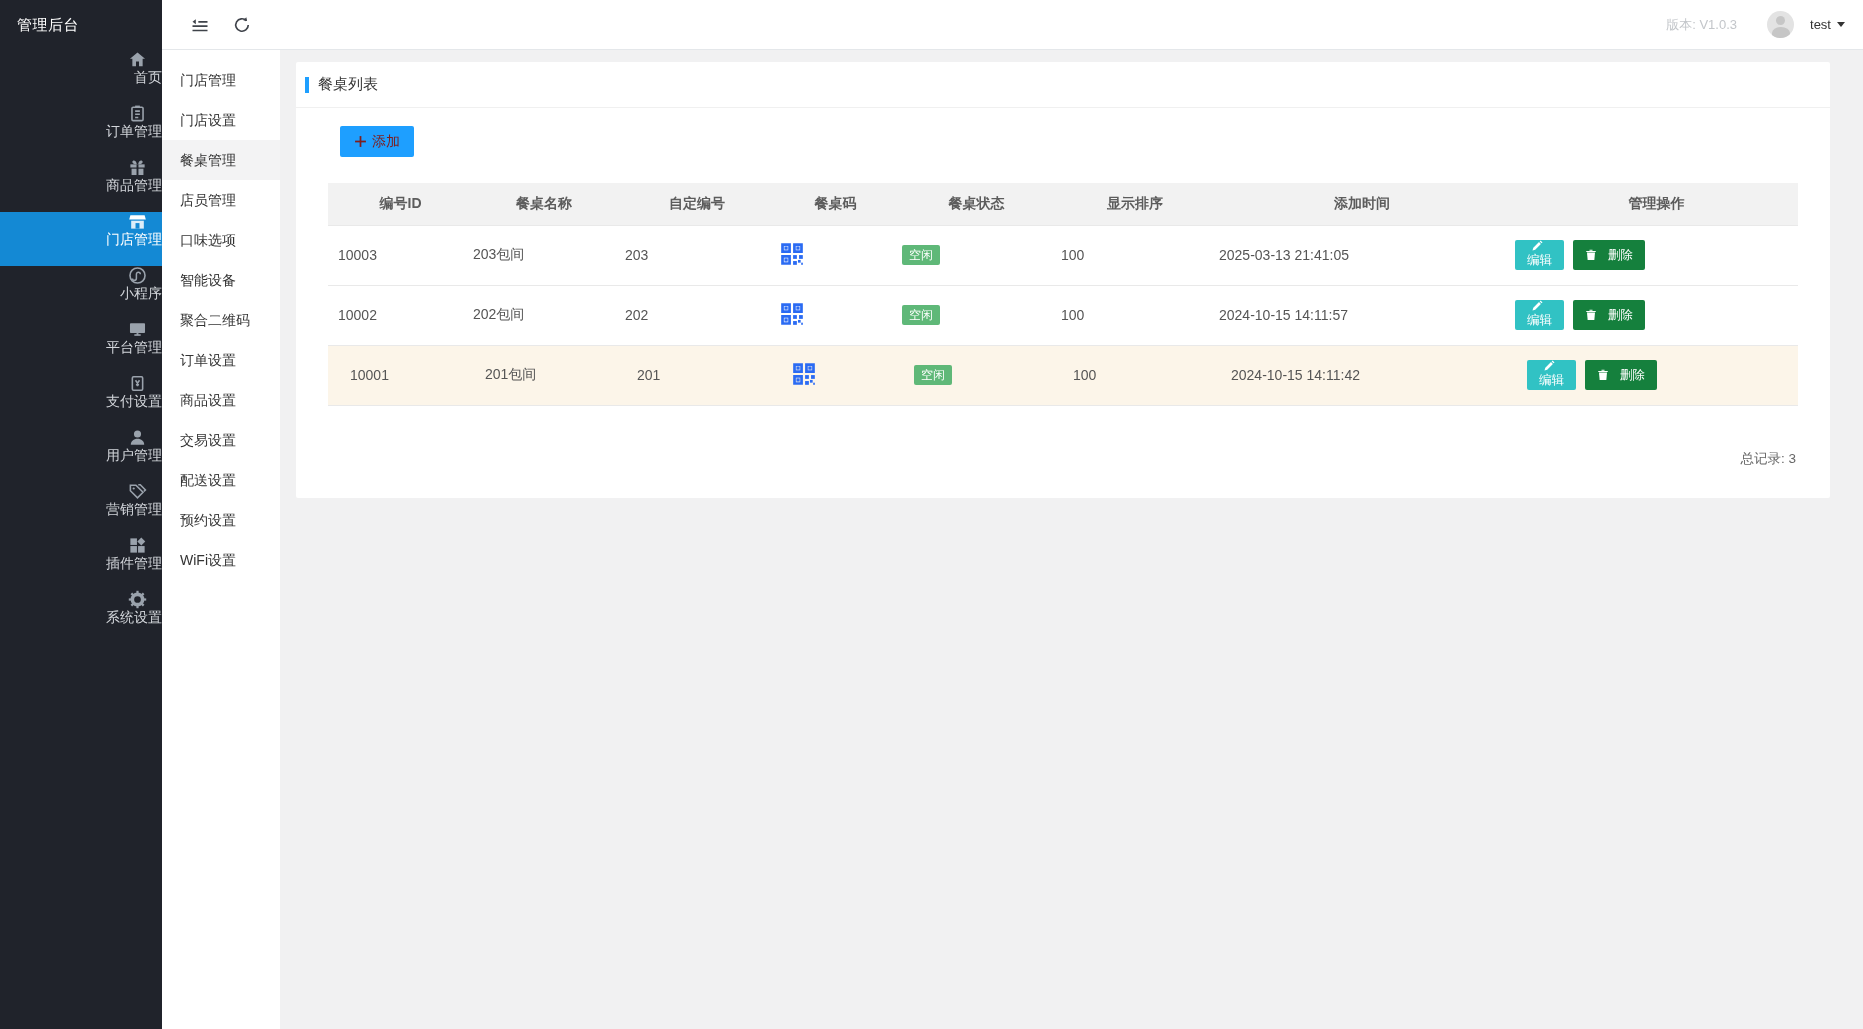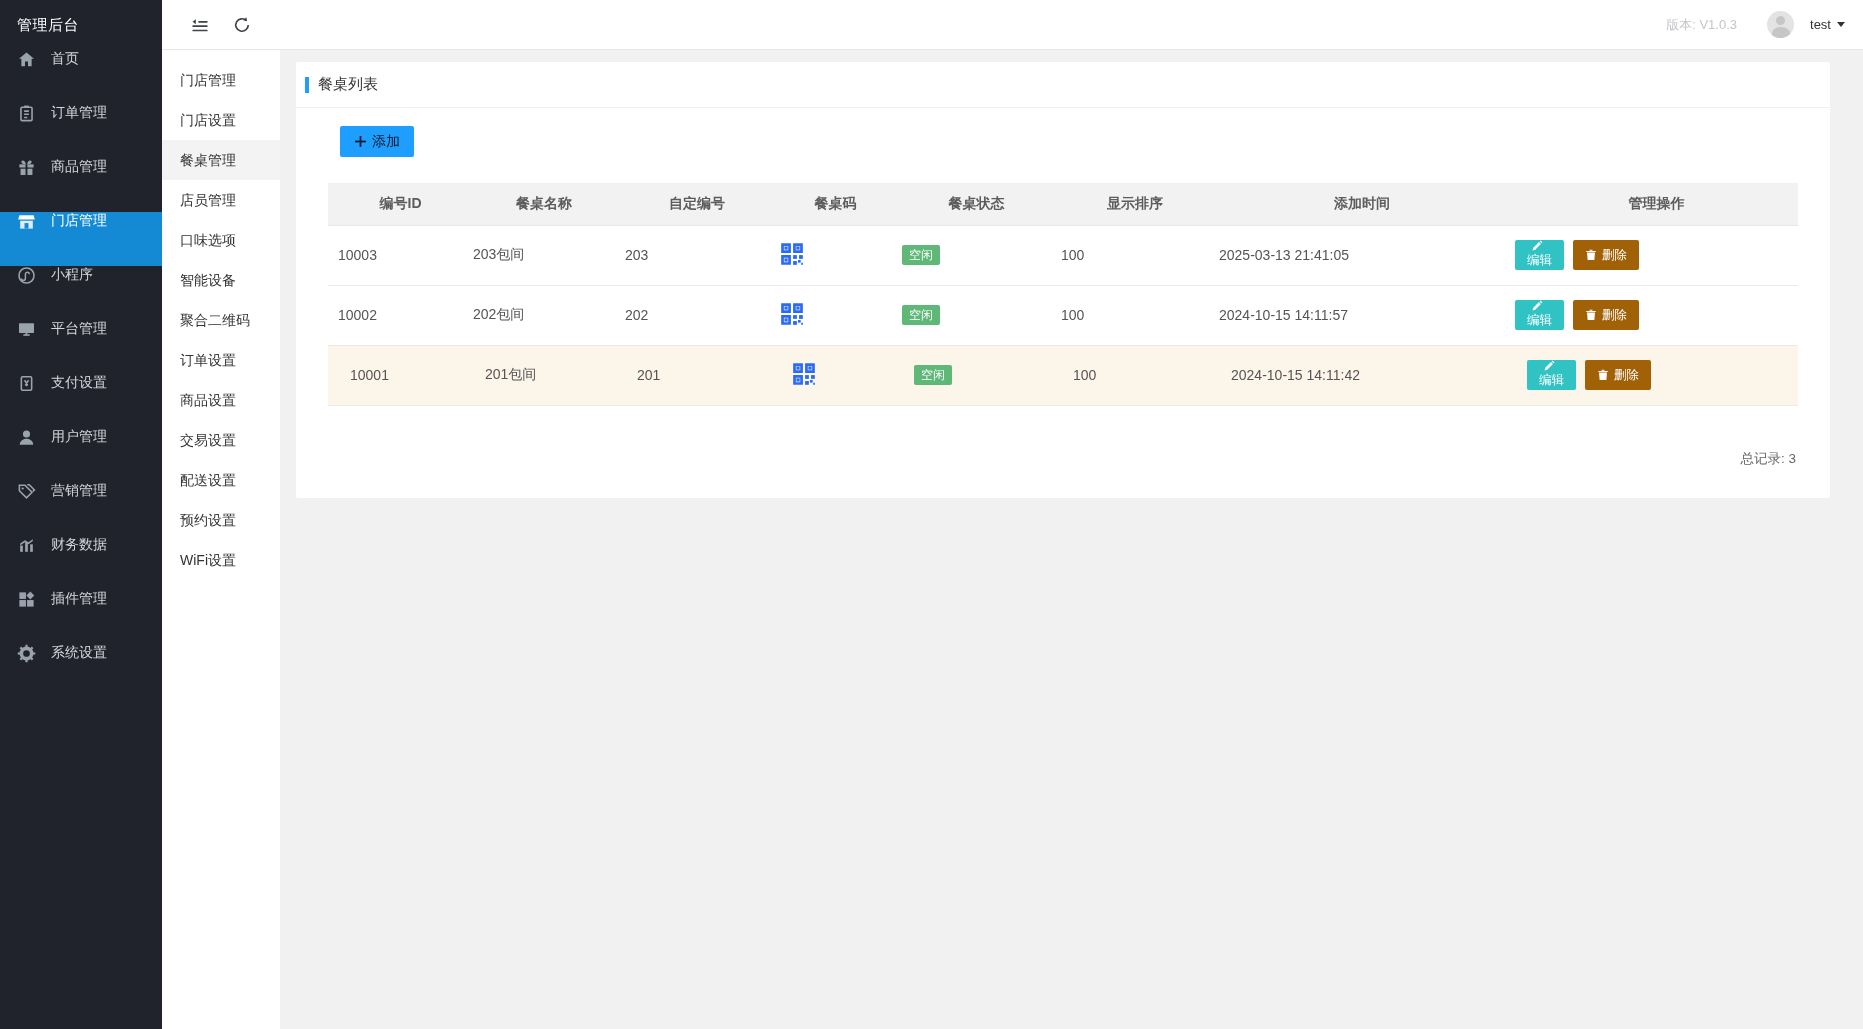--- a/index.html
+++ b/index.html
@@ -6,21 +6,21 @@
   html,body { width:1863px; height:1029px; overflow:hidden; }
   body {
     font-family:"Liberation Sans","DejaVu Sans",sans-serif;
     background:#f1f1f2; color:#333; font-size:14px;
   }
   .app { display:flex; width:100%; height:100%; }
 
   
   .sidenav { width:162px; min-width:162px; height:100%; background:#20232b; color:#d8dbe0; }
   .brand { height:50px; line-height:50px; padding-left:17px; color:#ffffff; font-size:15px; letter-spacing:.5px; }
-  .nav-item { height:54px; display:flex; align-items:flex-start; padding-left:17px; cursor:pointer; }
+  .nav-item { height:54px; display:flex; align-items:flex-end; padding-left:32px; cursor:pointer;flex-direction:column; }
   .nav-item .nico { width:19px; height:19px; margin-right:15px; display:inline-flex; color:#9aa2ac; }
   .nav-item .nico svg { width:100%; height:100%; }
   .nav-item .nlabel { font-size:14px; color:#d3d6db; }
   .nav-item.active { background:#1489d4; }
   .nav-item.active .nico, .nav-item.active .nlabel { color:#ffffff; }
 
   
   .main-col { flex:1; display:flex; flex-direction:column; height:100%; }
 
   .topbar { height:50px; background:#ffffff; border-bottom:1px solid #e4e7ea; display:flex; align-items:center; padding:0 18px 0 28px; }
@@ -43,21 +43,21 @@
 
   
   .workspace { flex:1; overflow:auto; }
   .card { background:#ffffff; margin:12px 33px 0 16px; border-radius:2px; }
   .card-head { height:46px; display:flex; align-items:center; padding-left:9px; border-bottom:1px solid #f0f0f0; }
   .tmark { width:4px; height:16px; background:#1e9fff; margin-right:9px; }
   .card-title { font-size:15px; color:#333; }
   .card-body { padding:18px 32px 30px 32px; }
 
   .btn-add { display:inline-flex; align-items:center; height:31px; padding:0 14px; margin:0 0 26px 12px;
-    background:#1e9fff; color:#0f172a; border:none; border-radius:2px; font-size:14px; cursor:pointer;
+    background:#1e9fff; color:#7f1d1d; border:none; border-radius:2px; font-size:14px; cursor:pointer;
     font-family:"Liberation Sans","DejaVu Sans",sans-serif; }
   .btn-add .bico { width:13px; height:13px; margin-right:5px; display:inline-flex; }
   .btn-add svg { width:100%; height:100%; }
 
   table { width:100%; border-collapse:collapse; table-layout:fixed; }
   col.c1{width:135px;} col.c2{width:152px;} col.c3{width:154px;} col.c4{width:123px;}
   col.c5{width:159px;} col.c6{width:158px;} col.c7{width:296px;}
   thead th { background:#f2f2f2; height:42px; text-align:center; padding-left:10px; font-size:14px; color:#5c5c5c; font-weight:700; border-bottom:1px solid #e9e9e9; }
   tbody td { height:60px; padding-left:10px; font-size:14px; color:#555; border-bottom:1px solid #e9e9e9; background:#fff; }
   tr.highlight td { background:#fcf5e9;padding-left:22px; }
@@ -66,21 +66,21 @@
   .qr svg { width:100%; height:100%; }
 
   .badge { display:inline-block; background:#5fb878; color:#fff; font-size:12px; padding:3px 7px; border-radius:2px; line-height:1.2; }
 
   .row-actions { display:flex; gap:9px; }
   .btn-sm { display:inline-flex; align-items:center; height:30px; padding:0 12px; border:none; border-radius:2px;
     color:#fff; font-size:12.5px; cursor:pointer; font-family:"Liberation Sans","DejaVu Sans",sans-serif; }
   .btn-sm .bico { width:12px; height:12px; margin-right:5px; display:inline-flex; }
   .btn-sm svg { width:100%; height:100%; }
   .btn-edit { background:#31c2c4;flex-direction:column; }
-  .btn-del { background:#a16207; }
+  .btn-del { background:#15803d;gap:6px; }
 
   .total-line { margin-top:44px; text-align:right; font-size:13.5px; color:#666; padding-right:2px; }
 </style>
 </head>
 <body>
 
 <div class="app">
 
   <aside class="sidenav">
     <div class="brand">管理后台</div>
@@ -164,31 +164,20 @@
       </div>
       <div class="nav-item">
         <span class="nico">
           <svg viewBox="0 0 24 24" fill="none" stroke="currentColor" stroke-width="2">
               <path d="M3 11V4h7l9 9-7 7z"></path>
               <circle cx="7.2" cy="8.2" r="1.4" fill="currentColor" stroke="none"></circle>
               <path d="M13 3.5h2.5L22 10l-2 2"></path>
             </svg>
         </span>
         <span class="nlabel">营销管理</span>
-      </div>
-      <div class="nav-item">
-        <span class="nico">
-          <svg viewBox="0 0 24 24" fill="currentColor">
-              <rect x="4" y="12" width="3.4" height="8"></rect>
-              <rect x="10.3" y="8" width="3.4" height="12"></rect>
-              <rect x="16.6" y="10.5" width="3.4" height="9.5"></rect>
-              <path d="M4 9.5l6-4 4.5 2.5 5.5-4v2.4l-5.5 4L10 7.9l-6 4z"></path>
-            </svg>
-        </span>
-        <span class="nlabel">财务数据</span>
       </div>
       <div class="nav-item">
         <span class="nico">
           <svg viewBox="0 0 24 24" fill="currentColor">
               <rect x="3" y="3" width="8.3" height="8.3"></rect>
               <rect x="3" y="12.7" width="8.3" height="8.3"></rect>
               <rect x="12.7" y="12.7" width="8.3" height="8.3"></rect>
               <path d="M16.8 2l5 5-5 5-5-5z"></path>
             </svg>
         </span>

